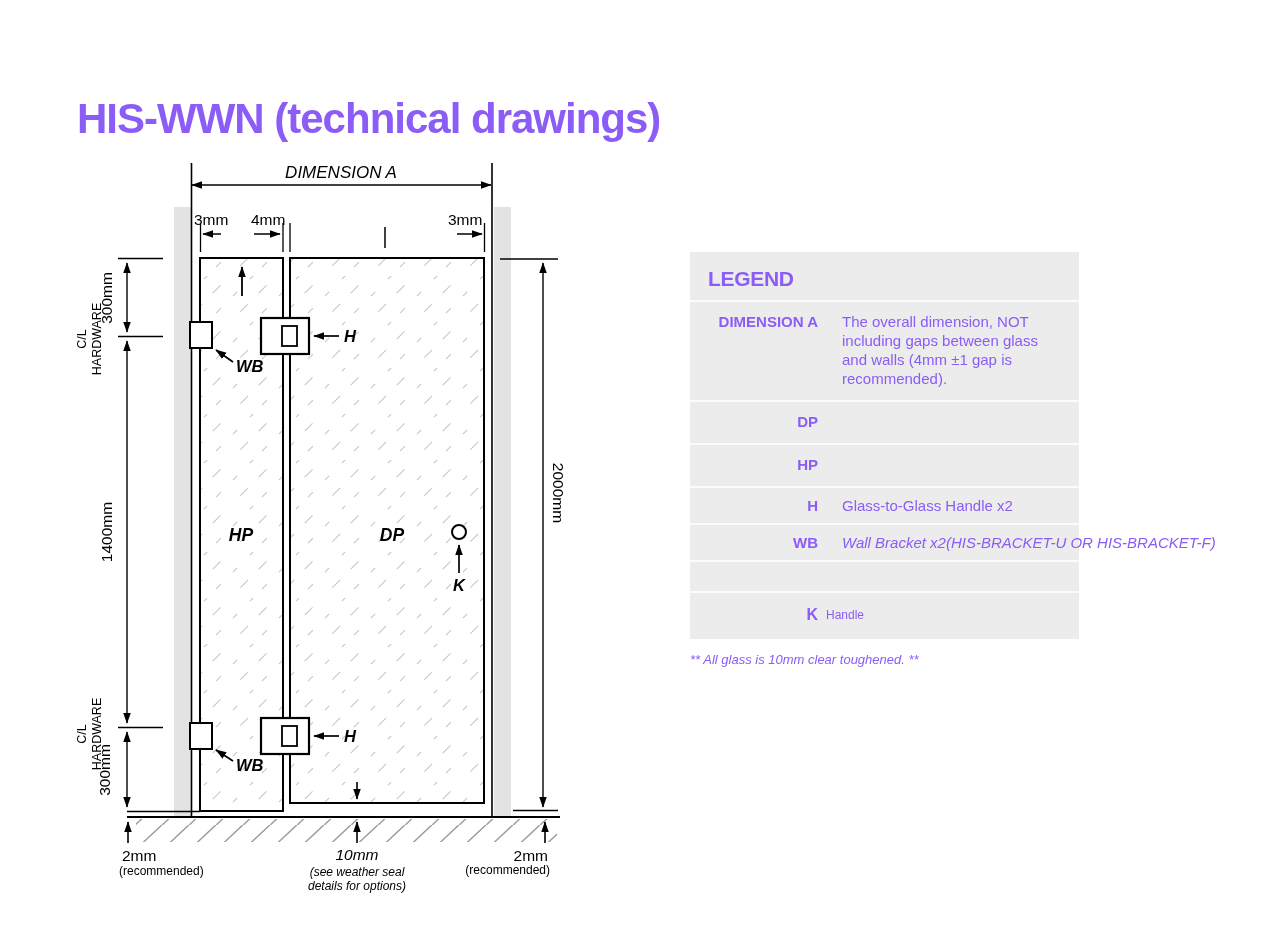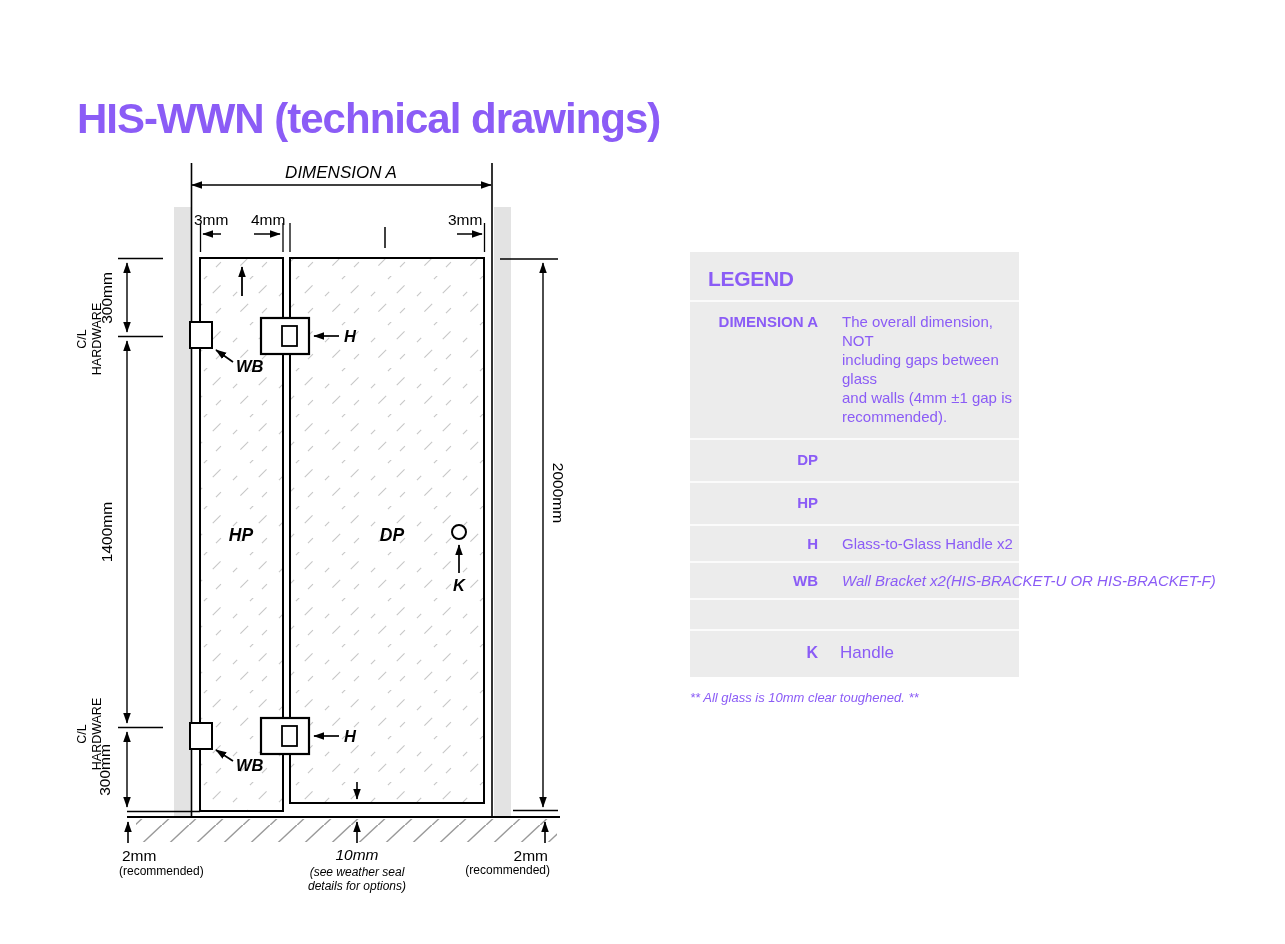--- a/index.html
+++ b/index.html
@@ -3,31 +3,31 @@
 <meta charset="utf-8">
 <style>
   html,body{margin:0;padding:0;background:#fff;}
   #page{position:relative;width:1285px;height:944px;background:#ffffff;overflow:hidden;
         font-family:"Liberation Sans","DejaVu Sans",sans-serif;color:#8b5cf6;}
   #title{position:absolute;left:77px;top:70px;font-size:42px;font-weight:bold;
          letter-spacing:-1px;line-height:1;white-space:nowrap;}
   #drawing-svg{position:absolute;left:0;top:0;}
 
   
-  #legend{position:absolute;left:690px;top:252px;width:329px;}
+  #legend{position:absolute;left:690px;top:252px;width:389px;}
   #legend-box{background:#ececec;}
   .legend-header{padding:15px 0 9px 18px;font-size:21px;font-weight:bold;letter-spacing:-0.3px;}
   .legend-row{display:flex;border-top:2px solid #fbfbfb;padding:10px 0 12px 18px;}
   .legend-row.compact{padding:8px 0 8px 18px;}
   .legend-row.krow{padding:12px 0 14px 18px;}
   .legend-row.empty{min-height:29px;padding:0 0 0 18px;}
   .term{width:110px;flex:0 0 110px;font-weight:bold;font-size:15px;line-height:19px;text-align:right;}
   .desc{margin-left:24px;font-size:15px;line-height:19px;}
   .legend-row.krow .term{font-size:16px;line-height:20px;}
-  .legend-row.krow .desc{font-size:17px;line-height:20px;margin-left:22px;}
+  .legend-row.krow .desc{font-size:12px;line-height:20px;margin-left:8px;}
   .desc.nowrap{white-space:nowrap;font-style:italic;}
   #legend-footnote{margin-top:13px;font-size:13px;font-style:italic;}
 
   
   text{font-family:"Liberation Sans","DejaVu Sans",sans-serif;fill:#000;}
   .dimtxt{font-size:15.5px;}
   .smalltxt{font-size:12px;}
   .ittxt{font-style:italic;}
   .hwtxt{font-size:16.5px;font-style:italic;font-weight:bold;}
   .paneltxt{font-size:17.5px;font-style:italic;font-weight:bold;}

